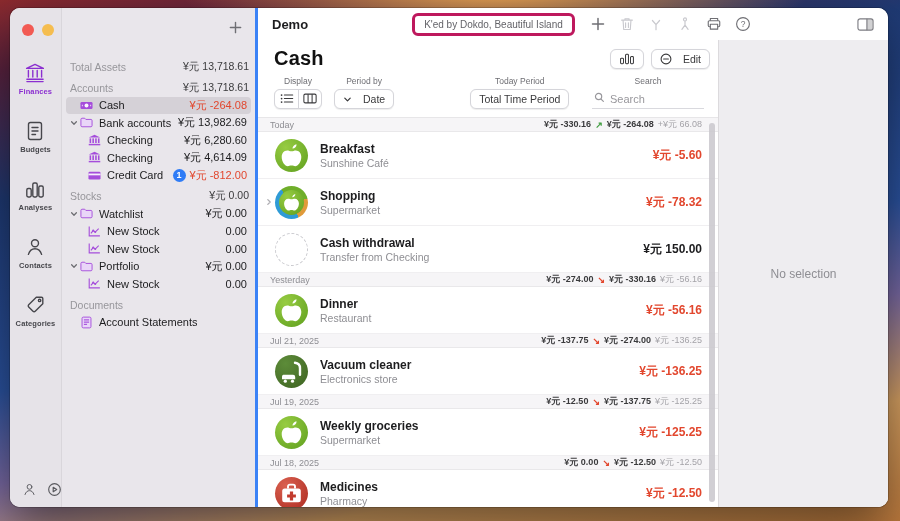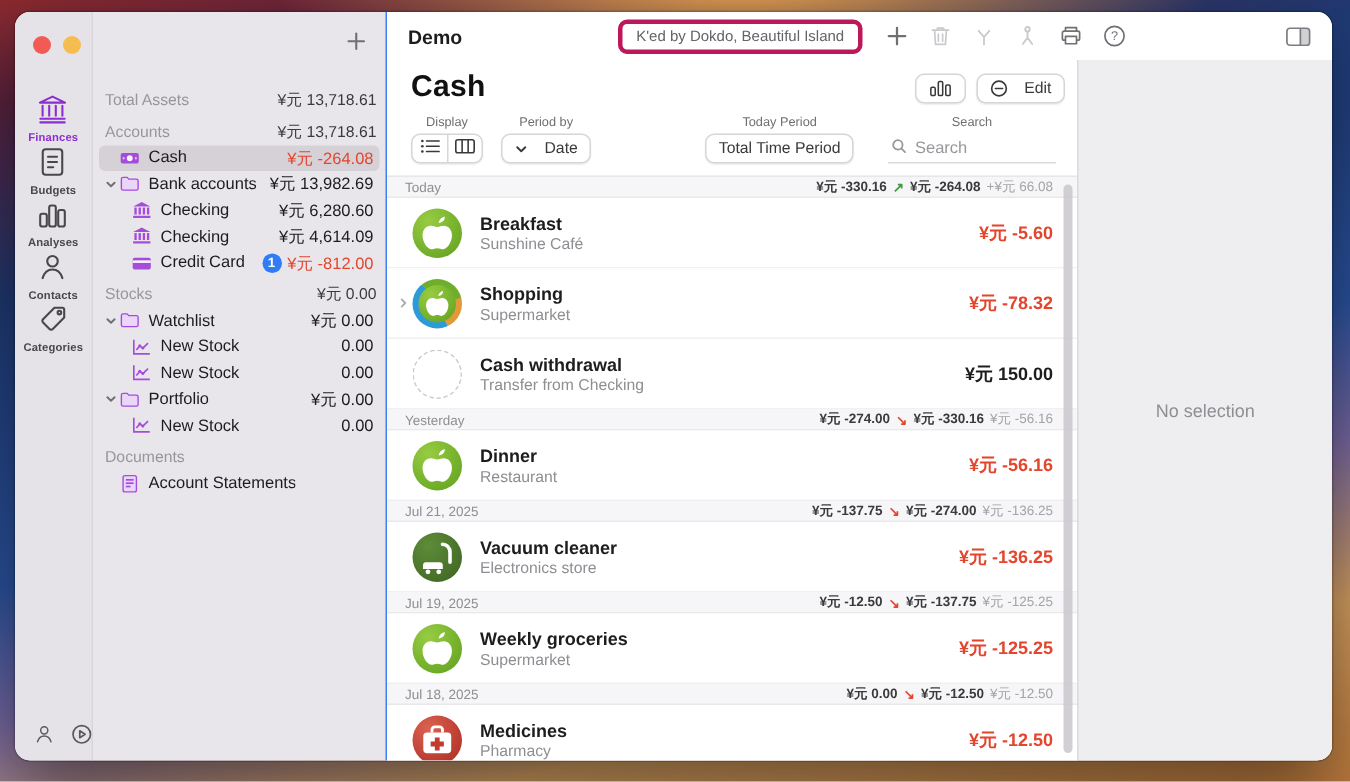--- a/index.html
+++ b/index.html
@@ -13,29 +13,29 @@
   .window{
     position:absolute; left:10px; top:8px; width:878px; height:499px;
     border-radius:10px; overflow:hidden; display:flex;
     box-shadow:0 22px 50px rgba(0,0,0,.5), 0 0 0 1px rgba(0,0,0,.18);
     background:#fff;
   }
   
   .rail{ width:52px; background:#e6e3e8; border-right:1px solid #d9d6db; display:flex; flex-direction:column; align-items:center; flex-shrink:0; }
   .lights{ display:flex; gap:8px; padding:16px 0 0 0; align-self:flex-start; margin-left:12px; }
   .light{ width:12px; height:12px; border-radius:50%; }
-  .rail-nav{ margin-top:26px; display:flex; flex-direction:column; align-items:center; gap:1px; }
+  .rail-nav{ margin-top:26px; display:flex; flex-direction:column; align-items:center; gap:24px; }
   .rail-item{ display:flex; flex-direction:column; align-items:center; gap:3px; color:#47474c; cursor:default; }
   .rail-item.active{ color:#8b2fd0; }
   .rail-icn svg{ width:22px; height:22px; display:block; }
   .rail-label{ font-size:7.5px; font-weight:bold; letter-spacing:.1px; }
   .rail-bottom{ margin-top:auto; margin-bottom:10px; display:flex; gap:10px; color:#59595e; align-self:flex-start; margin-left:12px; }
   .rail-bottom span svg{ width:15px; height:15px; display:block; }
   
-  .sidebar{ width:196px; background:#e9e6eb; border-right:1px solid #3b82f6; flex-shrink:0; position:relative; font-size:11px; color:#1c1c1e; }
+  .sidebar{ width:196px; background:#e9e6eb; border-right:3px solid #3b82f6; flex-shrink:0; position:relative; font-size:11px; color:#1c1c1e; }
   .sb-add{ position:absolute; top:12px; right:12px; color:#6f6f74; }
   .sb-add svg{ width:15px; height:15px; display:block; }
   .sb-rows{ position:absolute; top:50px; left:0; right:0; }
   .s-section,.s-row{ display:flex; align-items:center; height:17px; padding:0 6px 0 8px; }
   .s-section{ color:#97969b; font-size:10.5px; margin-top:4px; }
   .s-section:first-child{ margin-top:0; }
   .s-sec-val{ margin-left:auto; color:#3a3a3c; }
   .s-row{ margin:1px 4px; padding:0 4px; border-radius:4px; height:16.5px; }
   .s-row.selected{ background:#d5d1d7; }
   .s-chev{ width:10px; flex-shrink:0; color:#6f6f74; display:flex; }

